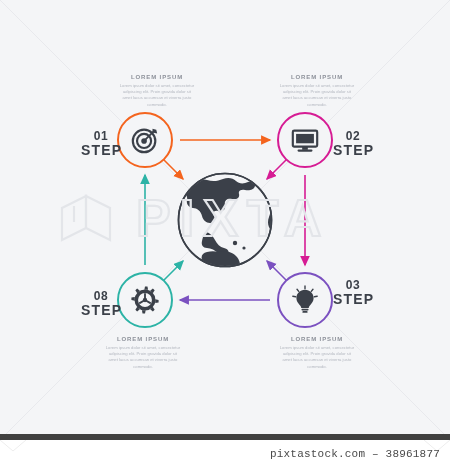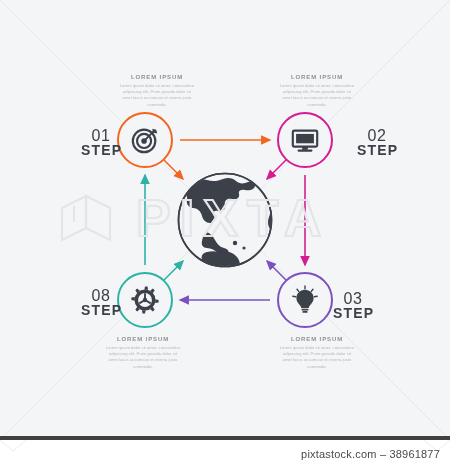--- a/index.html
+++ b/index.html
@@ -47,36 +47,36 @@
   .node .glyph { display: block; width: 30px; height: 30px; }
   
   .step-label {
     position: absolute;
     width: 40px;
     text-align: center;
     color: #3b4049;
   }
   .step-label .num {
     display: block;
-    font-size: 16px;
-    font-weight: normal;
+    font-size: 12px;
+    font-weight: bold;
     letter-spacing: 0.5px;
     line-height: 16px;
   }
   .step-label .word {
     display: block;
     font-size: 14px;
     font-weight: bold;
     letter-spacing: 1.2px;
     line-height: 13px;
     color: #3b4049;
   }
   .sl1 { left: 81px;  top: 128px; }
-  .sl2 { left: 333px; top: 128px; margin-left: 24px; }
-  .sl3 { left: 333px; top: 291px; }
+  .sl2 { left: 333px; top: 128px; }
+  .sl3 { left: 333px; top: 277px; }
   .sl4 { left: 81px;  top: 288px; }
   
   .textblock {
     position: absolute;
     width: 78px;
   }
   .textblock .tb-title {
     display: block;
     font-size: 6px;
     font-weight: bold;
@@ -106,21 +106,22 @@
     pointer-events: none;
   }
   
   .footer {
     position: absolute;
     left: 0;
     bottom: 0;
     width: 450px;
     height: 29px;
     background: #ffffff;
-    border-top: 4px solid #404040;
+    border-top: 6px solid #404040;
+    font-family: Liberation Mono, monospace;
   }
   .footer .credit {
     position: absolute;
     right: 10px;
     top: 8px;
     font-size: 11px;
     color: #4a4a4a;
     letter-spacing: 0.2px;
   }
   .footer-corner-l, .footer-corner-r {

